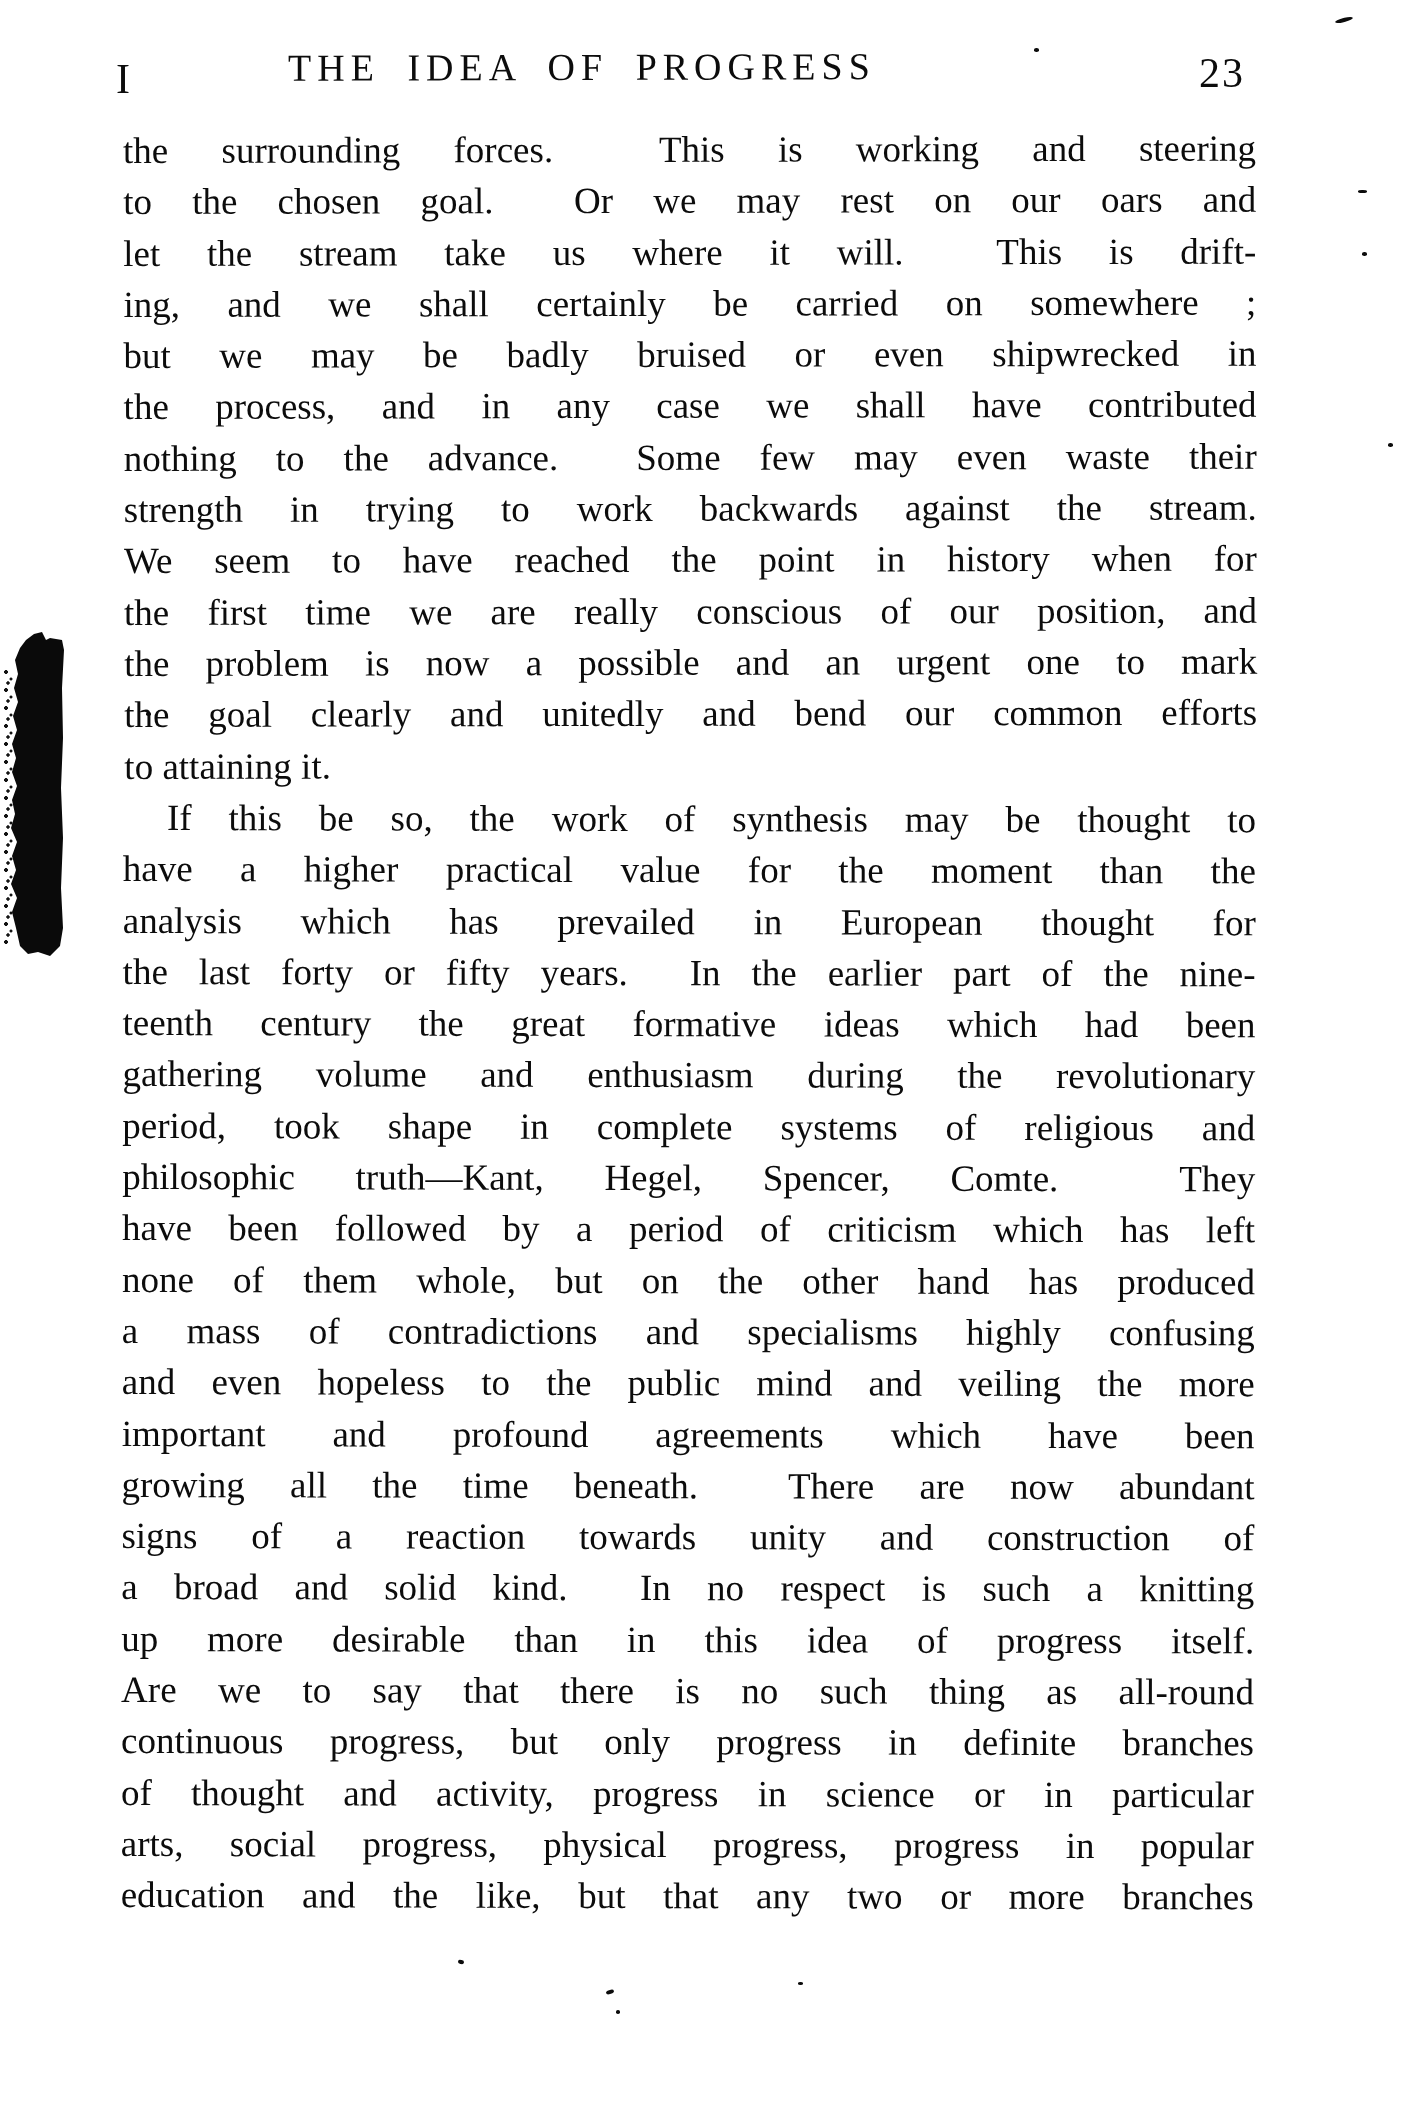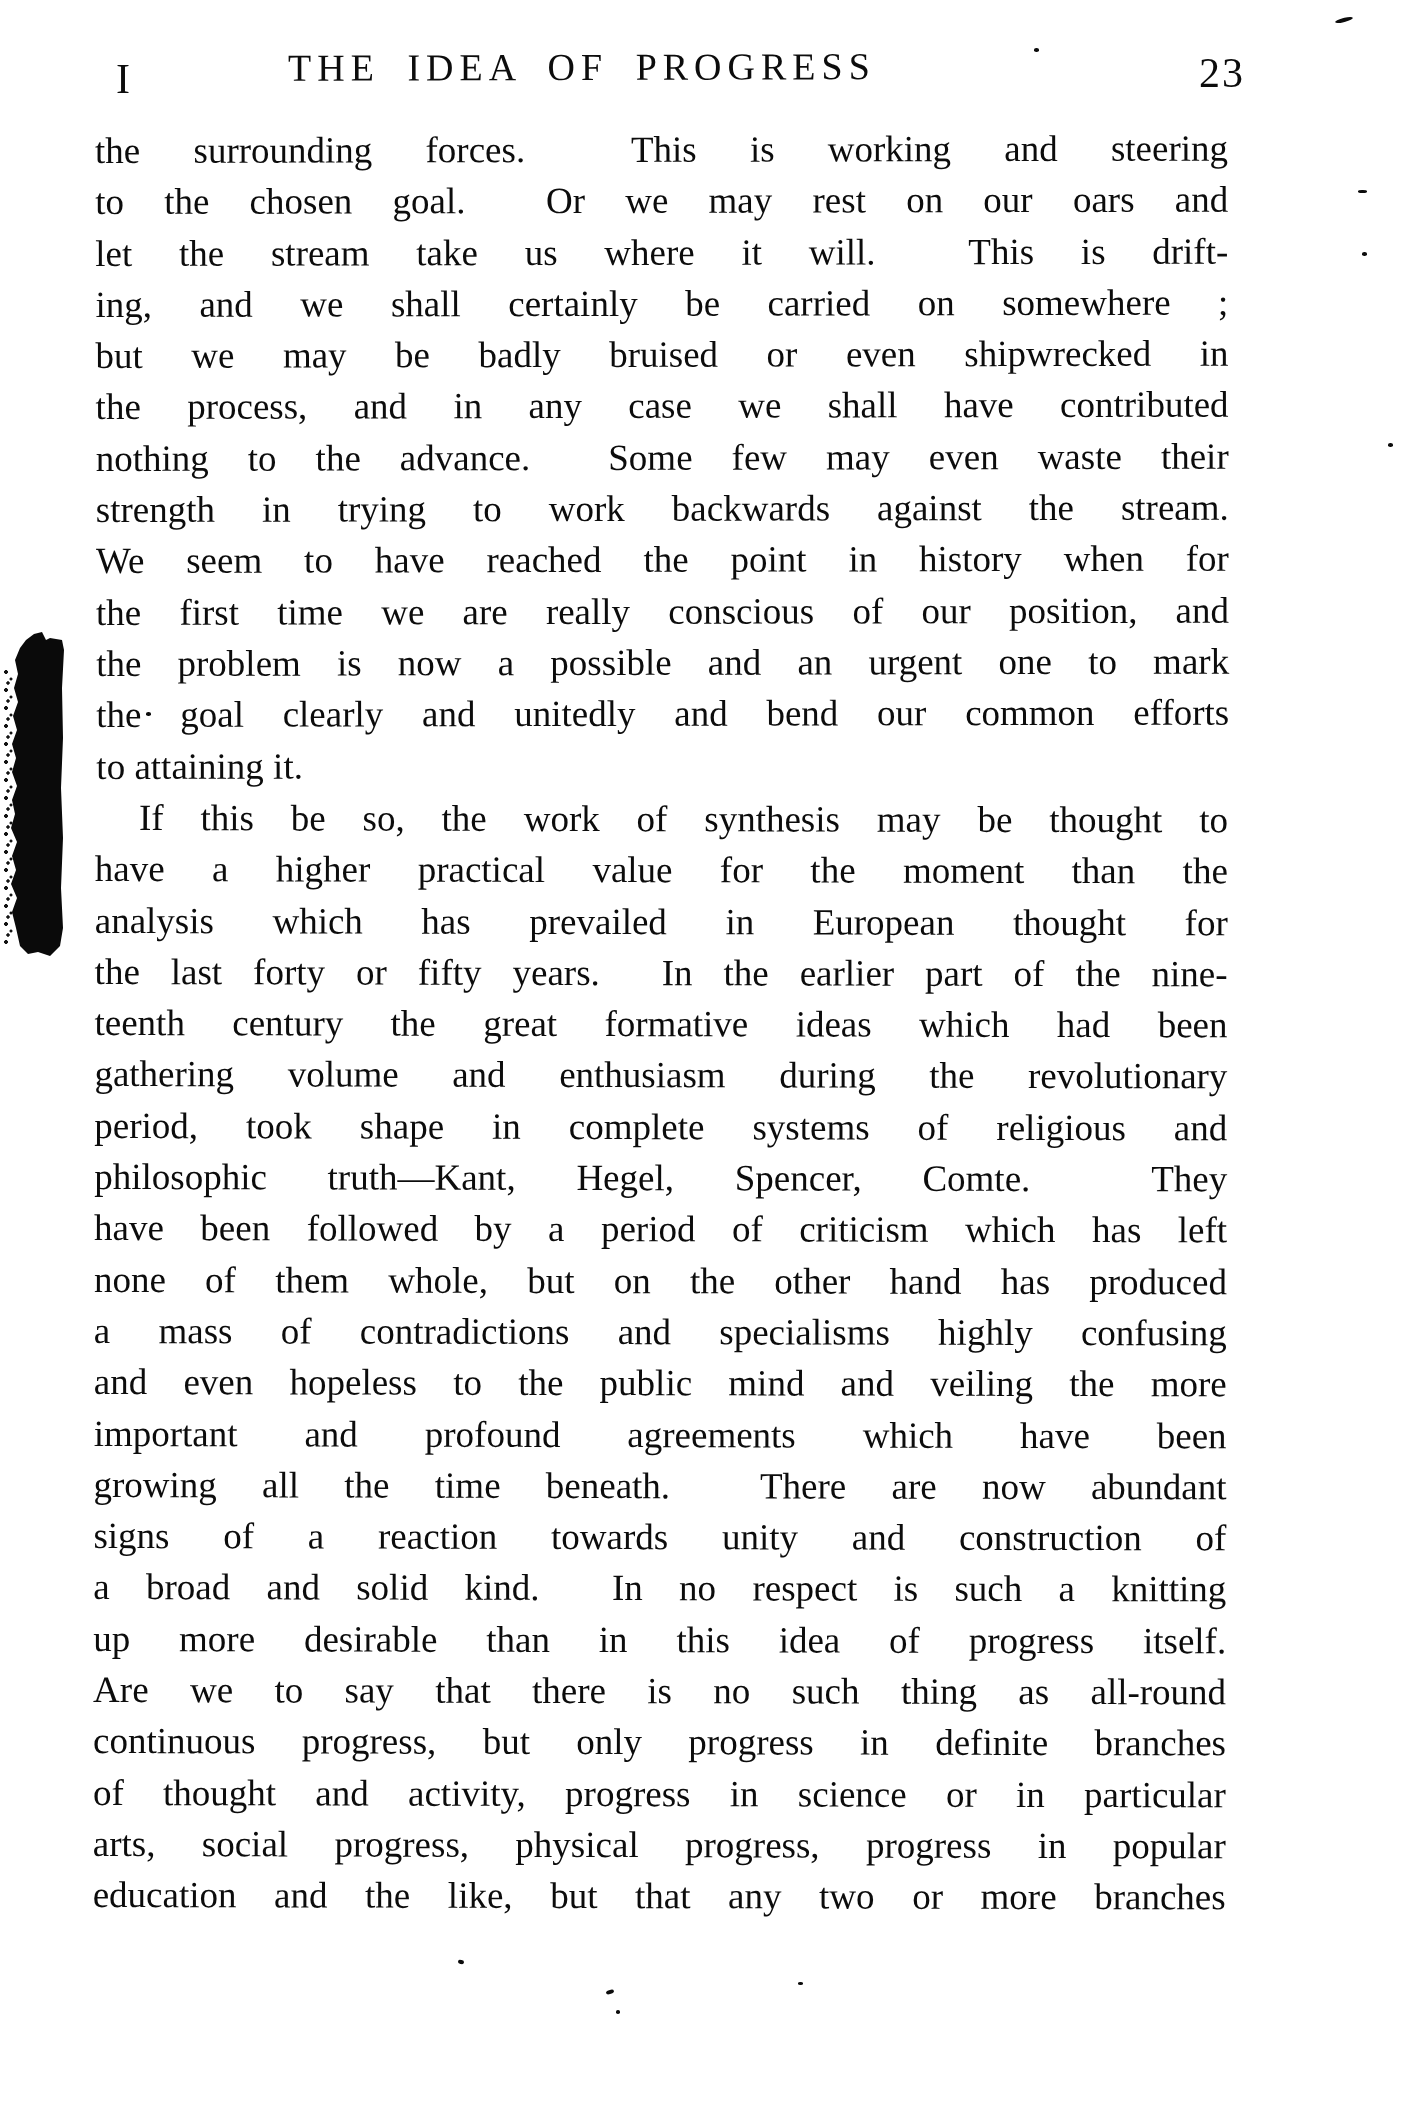--- a/index.html
+++ b/index.html
@@ -23,21 +23,21 @@
     white-space:nowrap;
     transform:rotate(-0.15deg);
   }
   .page-number{
     position:absolute;left:1183px;top:52px;
     font-size:42px;line-height:1;letter-spacing:2px;margin-left:16px;
   }
   
   .page-text{
     --lh:51.3px;
-    position:absolute;left:95px;top:125px;width:1133px;
+    position:absolute;left:123px;top:125px;width:1133px;
     font-size:37px;
   }
   .paragraph{transform-origin:left top;}
   .para1{transform:rotate(-0.12deg);}
   .para2{transform:rotate(0.12deg);}
   .line{
     height:var(--lh);
     line-height:var(--lh);
     text-align:justify;
     text-align-last:justify;

